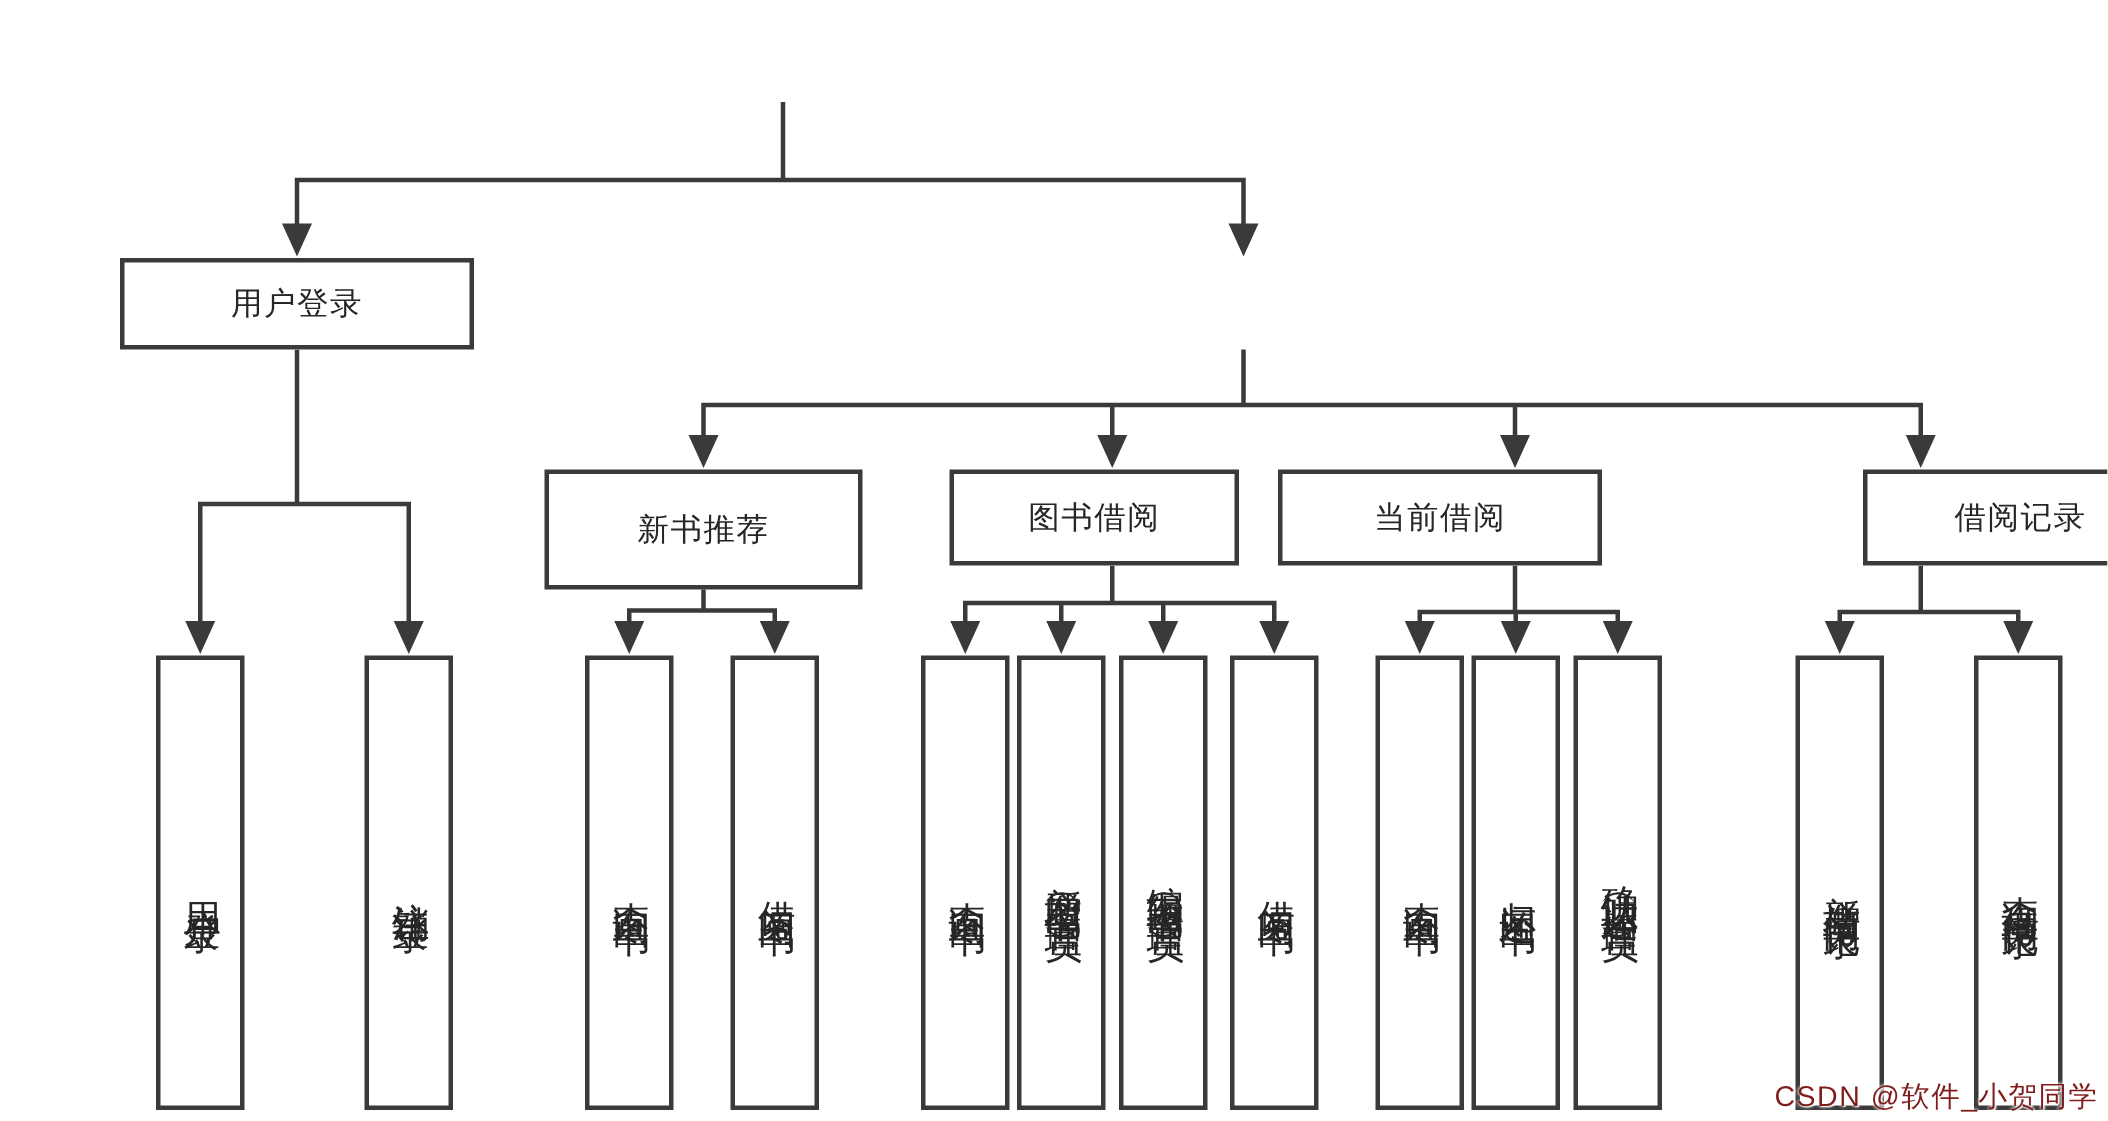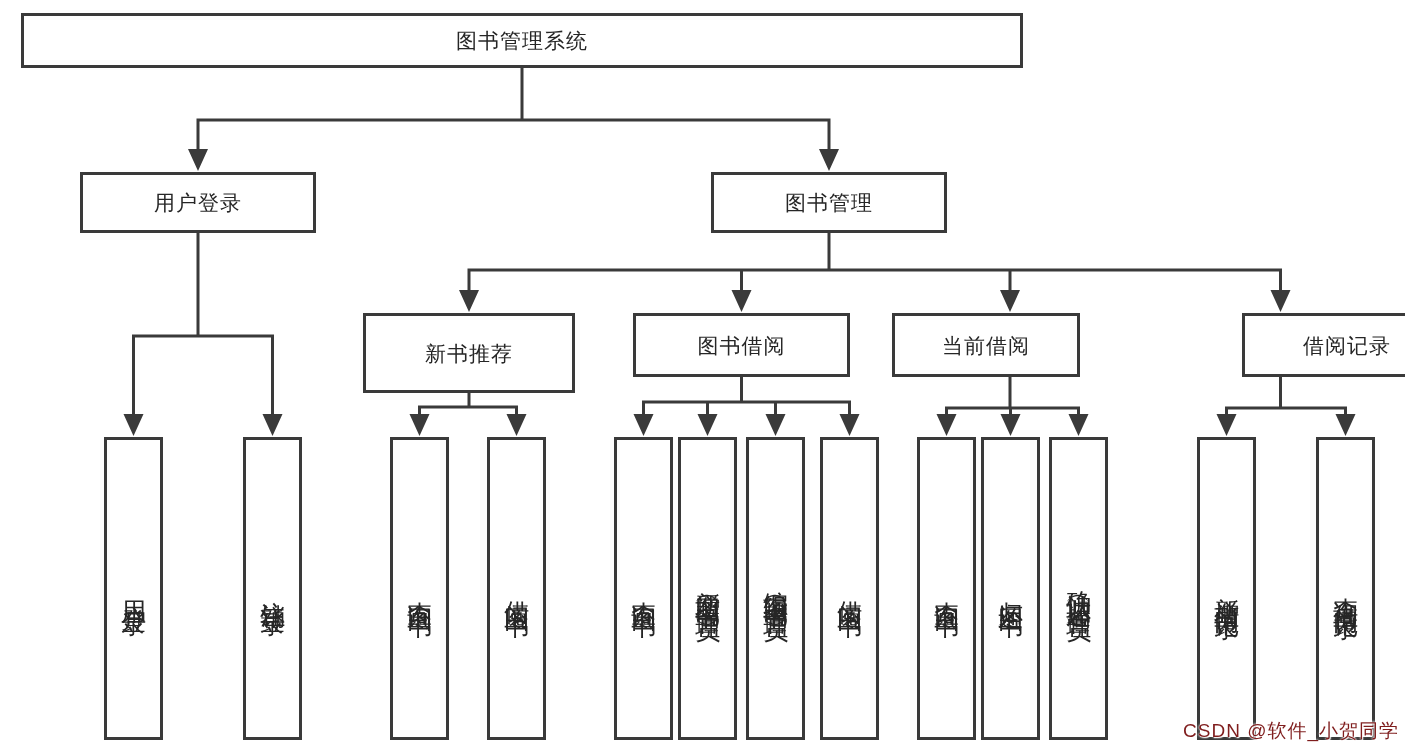--- a/index.html
+++ b/index.html
@@ -61,28 +61,26 @@
       M1010 312 L1000 290 H1020 Z  M1280.5 312 L1270.5 290 H1290.5 Z
       M133.5 436 L123.5 414 H143.5 Z  M272.5 436 L262.5 414 H282.5 Z
       M419.5 436 L409.5 414 H429.5 Z  M516.5 436 L506.5 414 H526.5 Z
       M643.5 436 L633.5 414 H653.5 Z  M707.5 436 L697.5 414 H717.5 Z
       M775.5 436 L765.5 414 H785.5 Z  M849.5 436 L839.5 414 H859.5 Z
       M946.5 436 L936.5 414 H956.5 Z  M1010.5 436 L1000.5 414 H1020.5 Z
       M1078.5 436 L1068.5 414 H1088.5 Z
       M1226.5 436 L1216.5 414 H1236.5 Z  M1345.5 436 L1335.5 414 H1355.5 Z"></path>
   </svg>
 
-  <div class="node h root" style="left:21px;top:13px;width:1002px;height:55px">图书管理系统</div>
 
   <div class="node h" style="left:80px;top:172px;width:236px;height:61px">用户登录</div>
-  <div class="node h" style="left:711px;top:172px;width:236px;height:61px">图书管理</div>
 
   <div class="node h" style="left:363px;top:313px;width:212px;height:80px">新书推荐</div>
-  <div class="node h" style="left:633px;top:313px;width:217px;height:64px">图书借阅</div>
-  <div class="node h" style="left:892px;top:313px;width:188px;height:64px">当前借阅</div>
+  <div class="node h" style="left:633px;top:313px;width:193px;height:64px">图书借阅</div>
+  <div class="node h" style="left:852px;top:313px;width:216px;height:64px">当前借阅</div>
   <div class="node h" style="left:1242px;top:313px;width:210px;height:64px">借阅记录</div>
 
   <div class="node leaf" style="left:104px;top:437px">
     <span class="vt">用户登录</span>
   </div>
   <div class="node leaf" style="left:243px;top:437px">
     <span class="vt">注销登录</span>
   </div>
 
   <div class="node leaf" style="left:390px;top:437px">

